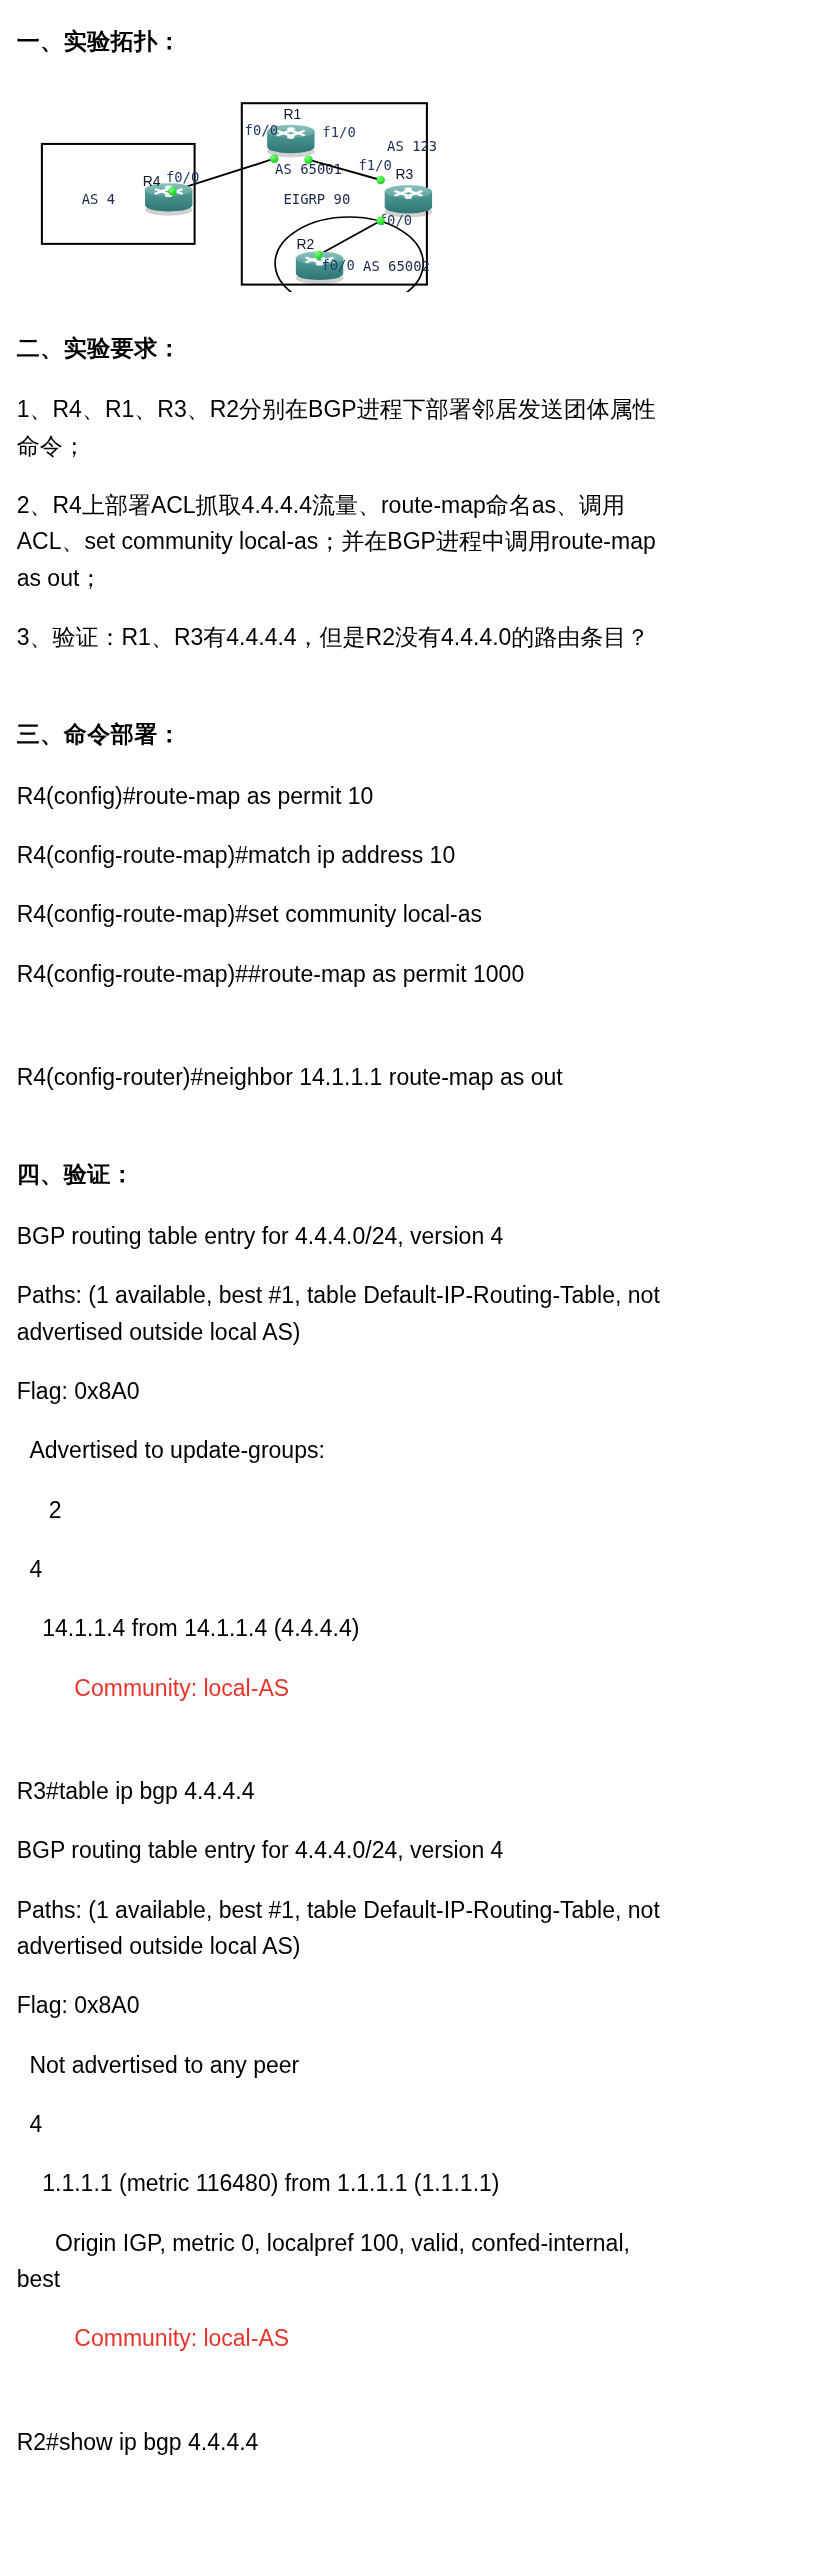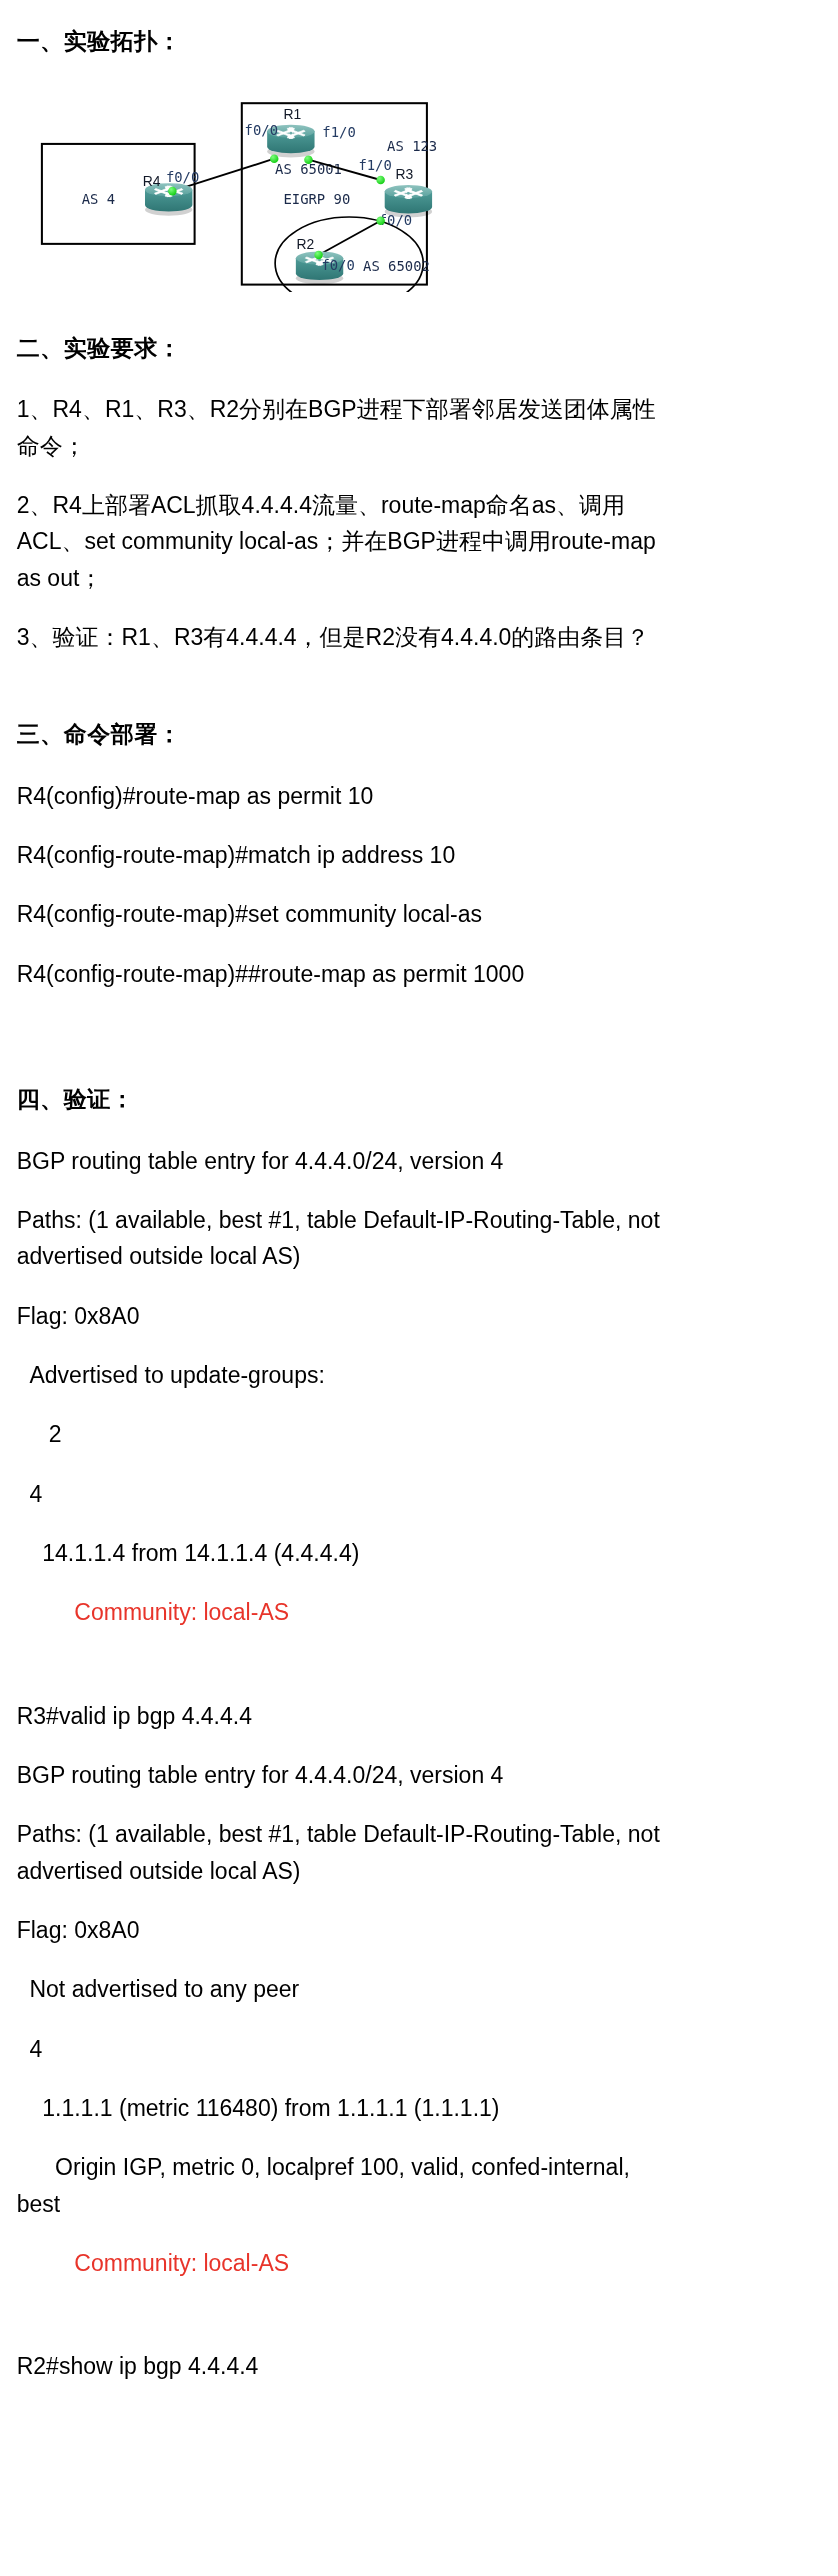--- a/index.html
+++ b/index.html
@@ -157,41 +157,42 @@
 
   <div class="spacer-lg"></div>
 
   <h2 class="section-heading">三、命令部署：</h2>
   <div class="spacer-sm"></div>
   <p class="body-line">R4(config)#route-map as permit 10</p>
   <p class="body-line">R4(config-route-map)#match ip address 10</p>
   <p class="body-line">R4(config-route-map)#set community local-as</p>
   <p class="body-line">R4(config-route-map)##route-map as permit 1000</p>
   <div class="spacer-md"></div>
+  <p class="body-line">R4(config-router)#neighbor 14.1.1.1 route-map as out</p>
 
   <div class="spacer-lg"></div>
 
   <h2 class="section-heading">四、验证：</h2>
   <div class="spacer-sm"></div>
 
   <div>
     <p class="body-line">BGP routing table entry for 4.4.4.0/24, version 4</p>
     <p class="body-line">Paths: (1 available, best #1, table Default-IP-Routing-Table, not advertised outside local AS)</p>
     <p class="body-line">Flag: 0x8A0</p>
     <p class="body-line">  Advertised to update-groups:</p>
     <p class="body-line">     2</p>
     <p class="body-line">  4</p>
     <p class="body-line">    14.1.1.4 from 14.1.1.4 (4.4.4.4)</p>
     <p class="body-line red">      Community: local-AS</p>
   </div>
 
   <div class="spacer-md"></div>
 
   <div>
-    <p class="body-line">R3#valid ip bgp 4.4.4.4</p>
+    <p class="body-line">R3#table ip bgp 4.4.4.4</p>
     <p class="body-line">BGP routing table entry for 4.4.4.0/24, version 4</p>
     <p class="body-line">Paths: (1 available, best #1, table Default-IP-Routing-Table, not advertised outside local AS)</p>
     <p class="body-line">Flag: 0x8A0</p>
     <p class="body-line">  Not advertised to any peer</p>
     <p class="body-line">  4</p>
     <p class="body-line">    1.1.1.1 (metric 116480) from 1.1.1.1 (1.1.1.1)</p>
     <p class="body-line">      Origin IGP, metric 0, localpref 100, valid, confed-internal, best</p>
     <p class="body-line red">      Community: local-AS</p>
   </div>
 

